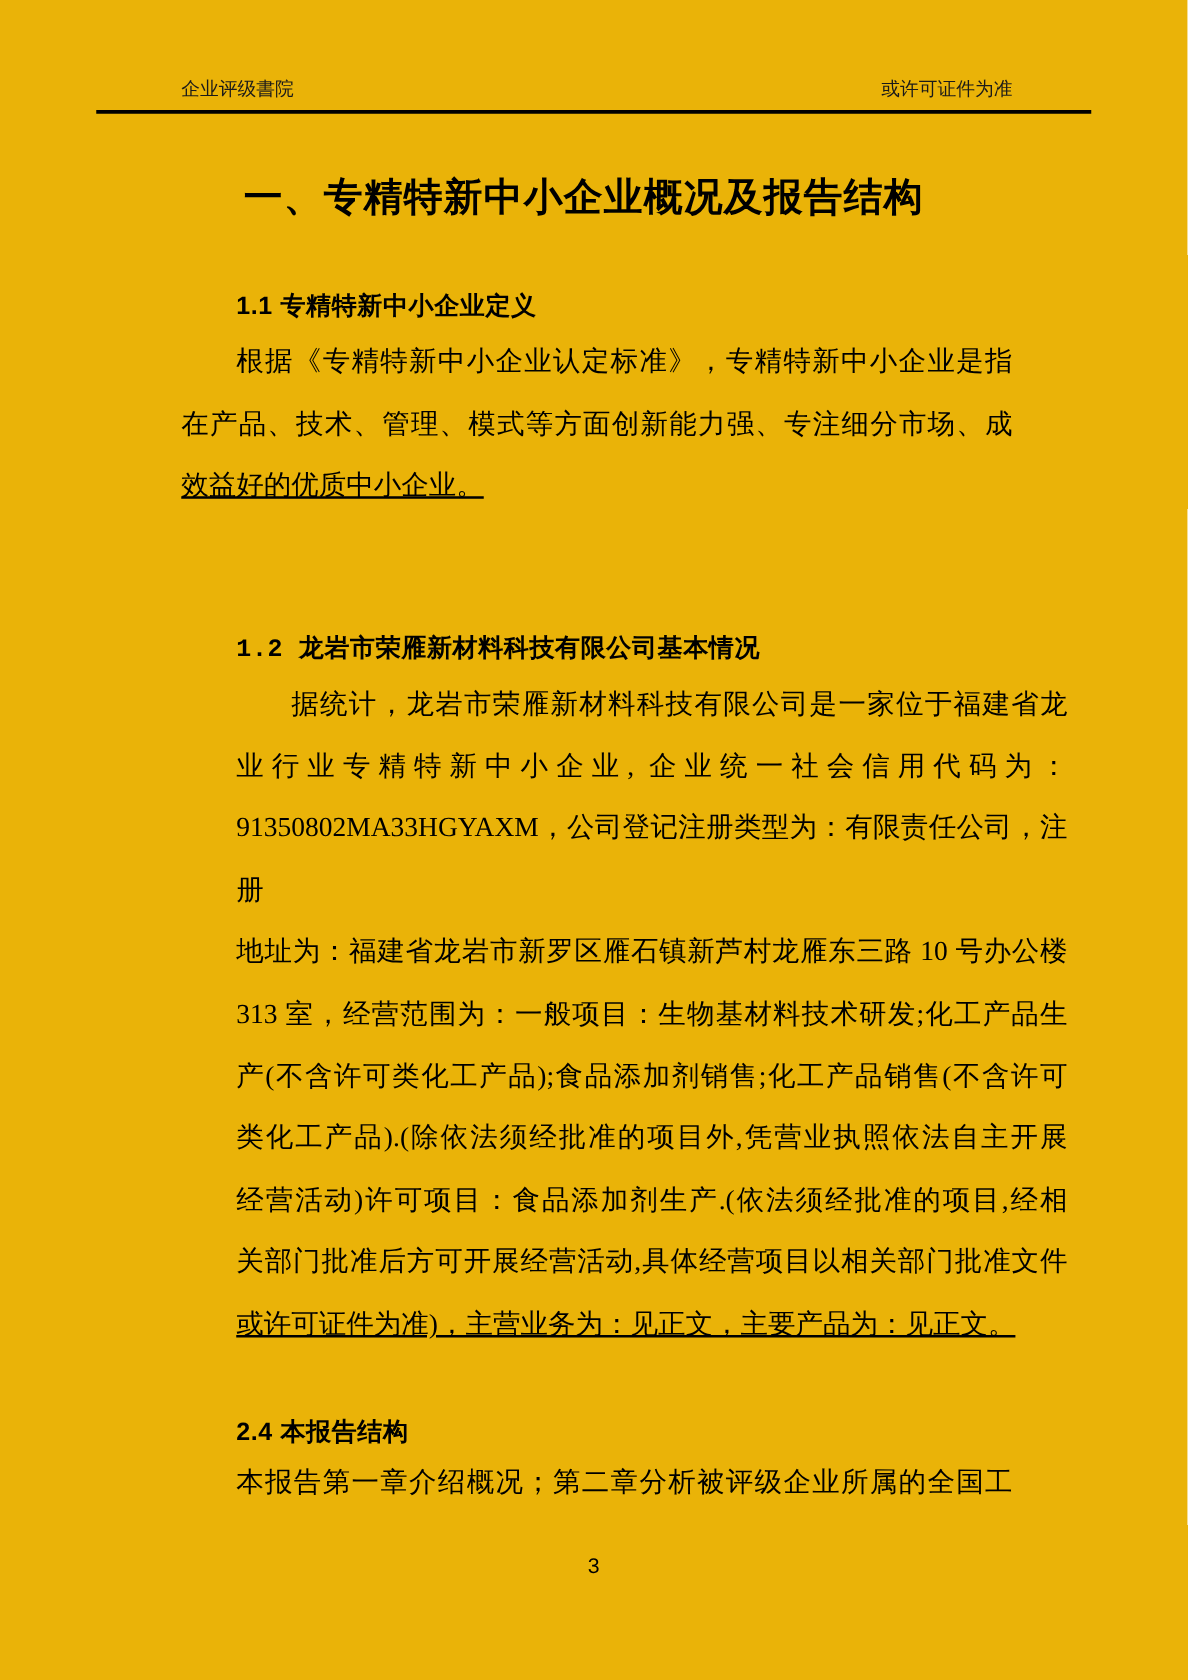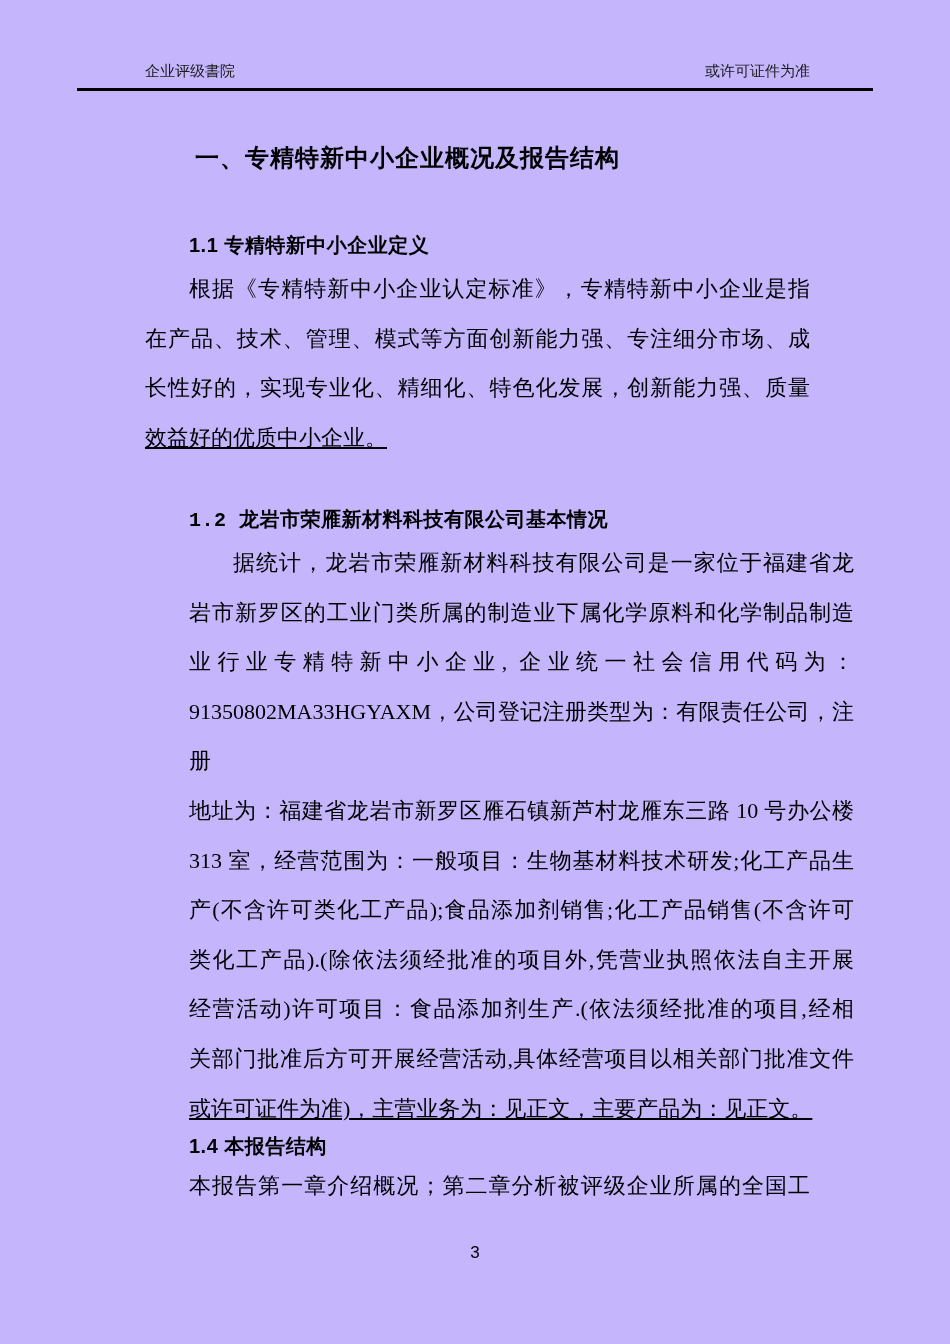--- a/index.html
+++ b/index.html
@@ -4,21 +4,21 @@
 <style>
   html, body {
     margin: 0;
     padding: 0;
     background: #ffffff;
   }
   .page {
     position: relative;
     width: 950px;
     height: 1344px;
-    background: #c4b5fd;
+    background: #eab308;
     color: #000000;
     overflow: hidden;
     font-family: "Liberation Serif", "DejaVu Serif", serif;
   }
   
   .header-row {
     position: absolute;
     top: 62px;
     left: 145px;
     width: 665px;
@@ -37,21 +37,21 @@
     height: 3px;
     background: #000000;
   }
   
   .h1 {
     position: absolute;
     top: 143px;
     left: 195px;
     font-family: "Liberation Sans", "DejaVu Sans", sans-serif;
     font-weight: 700;
-    font-size: 24px;
+    font-size: 31px;
     line-height: 30px;
     letter-spacing: 1px;
     white-space: nowrap;
   }
   .h2 {
     position: absolute;
     left: 189px;
     font-family: "Liberation Sans", "DejaVu Sans", sans-serif;
     font-weight: 700;
     font-size: 20px;
@@ -109,41 +109,39 @@
   </div>
   <div class="header-rule"></div>
 
   <div class="h1">一、专精特新中小企业概况及报告结构</div>
 
   <div class="h2 h2-11">1.1 专精特新中小企业定义</div>
 
   <div class="para p1">
     <div class="line indent">根据《专精特新中小企业认定标准》，专精特新中小企业是指</div>
     <div class="line">在产品、技术、管理、模式等方面创新能力强、专注细分市场、成</div>
-    <div class="line">长性好的，实现专业化、精细化、特色化发展，创新能力强、质量</div>
     <div class="line endp">效益好的优质中小企业。</div>
   </div>
 
   <div class="h2 h2-12">1.2 龙岩市荣雁新材料科技有限公司基本情况</div>
 
   <div class="para p2">
     <div class="line indent">据统计，龙岩市荣雁新材料科技有限公司是一家位于福建省龙</div>
-    <div class="line">岩市新罗区的工业门类所属的制造业下属化学原料和化学制品制造</div>
     <div class="line">业行业专精特新中小企业, 企业统一社会信用代码为：</div>
     <div class="line">91350802MA33HGYAXM，公司登记注册类型为：有限责任公司，注册</div>
     <div class="line">地址为：福建省龙岩市新罗区雁石镇新芦村龙雁东三路 10 号办公楼</div>
     <div class="line">313 室，经营范围为：一般项目：生物基材料技术研发;化工产品生</div>
     <div class="line">产(不含许可类化工产品);食品添加剂销售;化工产品销售(不含许可</div>
     <div class="line">类化工产品).(除依法须经批准的项目外,凭营业执照依法自主开展</div>
     <div class="line">经营活动)许可项目：食品添加剂生产.(依法须经批准的项目,经相</div>
     <div class="line">关部门批准后方可开展经营活动,具体经营项目以相关部门批准文件</div>
     <div class="line endp">或许可证件为准)，主营业务为：见正文，主要产品为：见正文。</div>
   </div>
 
-  <div class="h2 h2-13">1.4 本报告结构</div>
+  <div class="h2 h2-13">2.4 本报告结构</div>
 
   <div class="para p3">
     <div class="line indent">本报告第一章介绍概况；第二章分析被评级企业所属的全国工</div>
   </div>
 
   <div class="footer">
     <span>3</span>
   </div>
 
 </div>

